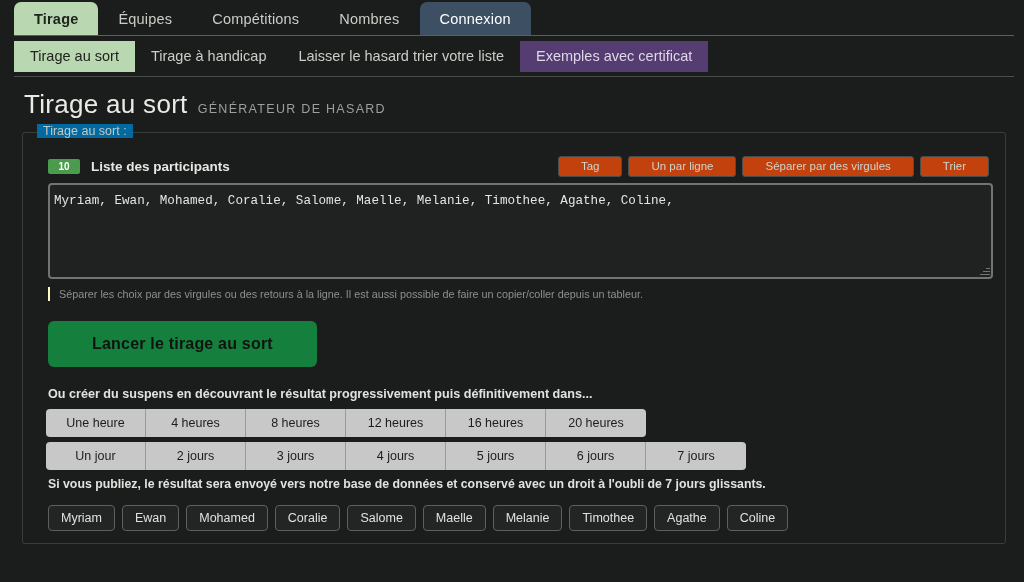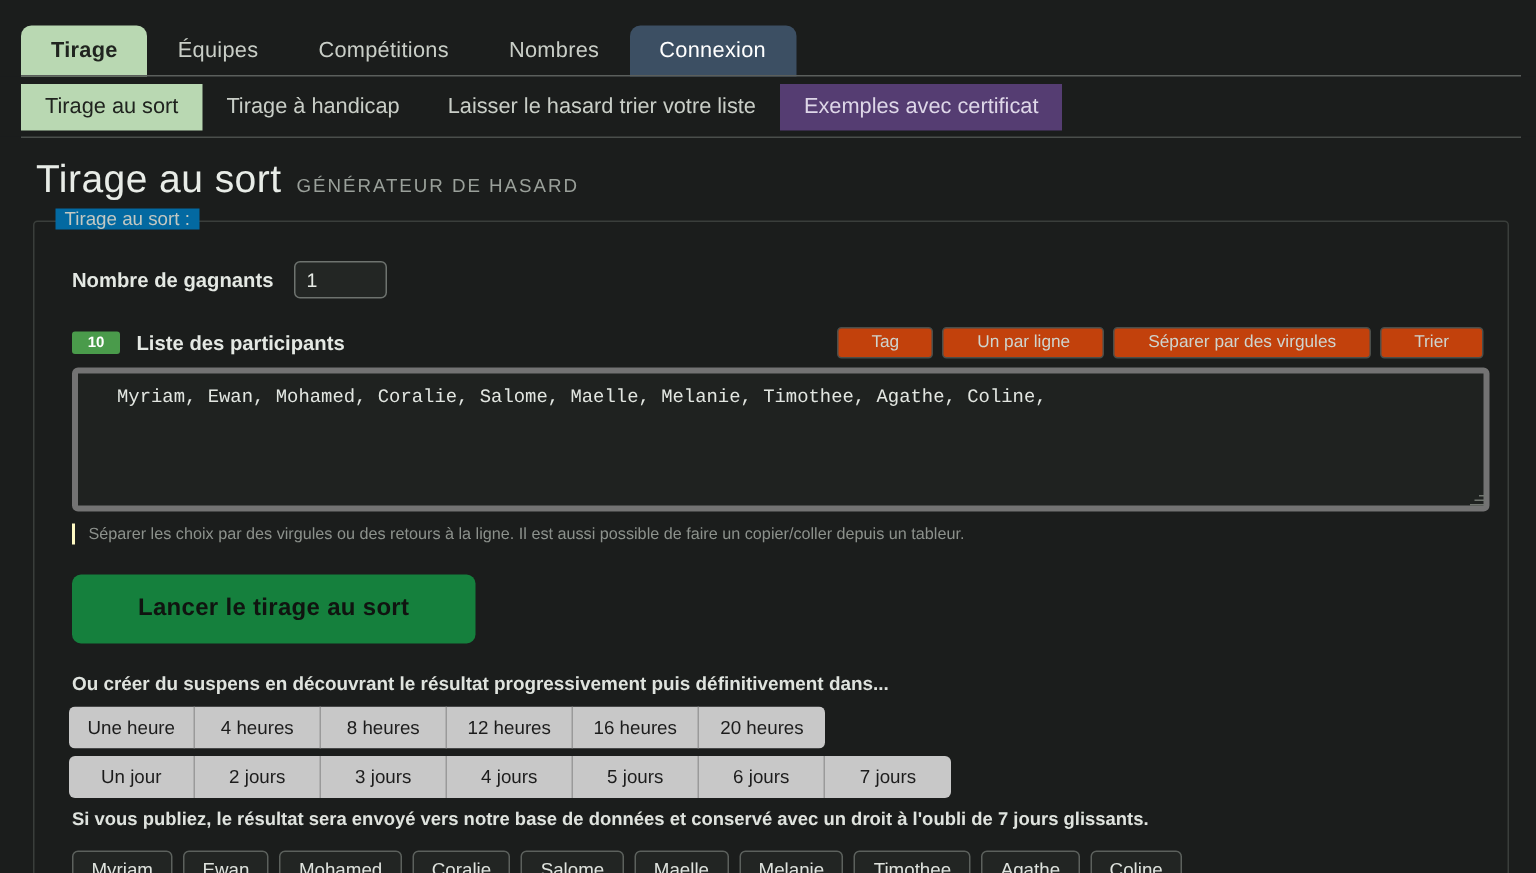--- a/index.html
+++ b/index.html
@@ -19,21 +19,21 @@
   .page {
     position: relative;
     width: 1024px;
     height: 582px;
     background: #1b1d1c;
   }
 
   
   .topnav {
     position: relative;
-    height: 51px;
+    height: 36px;
     padding: 4px 16px 0 14px;
     box-sizing: border-box;
     display: flex;
     align-items: flex-end;
     background: #1b1d1c;
   }
   .topnav-tab {
     height: 34px;
     line-height: 34px;
     padding: 0 20px;
@@ -199,27 +199,27 @@
   .textarea-wrap {
     margin: 6px 0 0 13px;
     position: relative;
   }
   .participants-area {
     display: block;
     width: 100%;
     height: 96px;
     box-sizing: border-box;
     background: #1f2220;
-    border: 4px solid #737373;
+    border: 2px solid #737373;
     border-radius: 4px;
     color: #e2e6e1;
     font-family: "Liberation Mono", monospace;
     font-size: 12.6px;
     line-height: 17px;
-    padding: 8px 26px;
+    padding: 8px 4px;
     resize: none;
     outline: none;
   }
   .resize-grip {
     position: absolute;
     right: 3px;
     bottom: 3px;
     width: 11px;
     height: 11px;
     pointer-events: none;
@@ -275,21 +275,21 @@
   }
   .duration-group.second { margin-top: 5px; }
   .dur-btn {
     background: #c8c8c8;
     color: #1c1c1c;
     border: none;
     border-right: 1px solid #9a9a9a;
     font-size: 12.5px;
     font-family: "Liberation Sans", sans-serif;
     padding: 7px 0;
-    width: 84px;
+    width: 100px;
     text-align: center;
   }
   .dur-btn:last-child { border-right: none; }
 
   .notice {
     margin: 7px 0 0 13px;
     font-size: 12.3px;
     font-weight: bold;
     color: #dfe3de;
   }
@@ -335,24 +335,20 @@
   <div class="subnav-rule"></div>
 
   <div class="title-row">
     <div class="title-main">Tirage au sort</div>
     <div class="title-sub">GÉNÉRATEUR DE HASARD</div>
   </div>
 
   <div class="fieldset">
     <div class="legend">Tirage au sort :</div>
 
-    <div class="winners-row">
-      <div class="winners-label">Nombre de gagnants</div>
-      <input class="winners-input" type="text" value="1" style="">
-    </div>
 
     <div class="participants-head">
       <div class="count-badge">10</div>
       <div class="participants-label">Liste des participants</div>
       <div class="head-tools">
         <button class="tool-btn">Tag</button>
         <button class="tool-btn">Un par ligne</button>
         <button class="tool-btn">Séparer par des virgules</button>
         <button class="tool-btn">Trier</button>
       </div>

